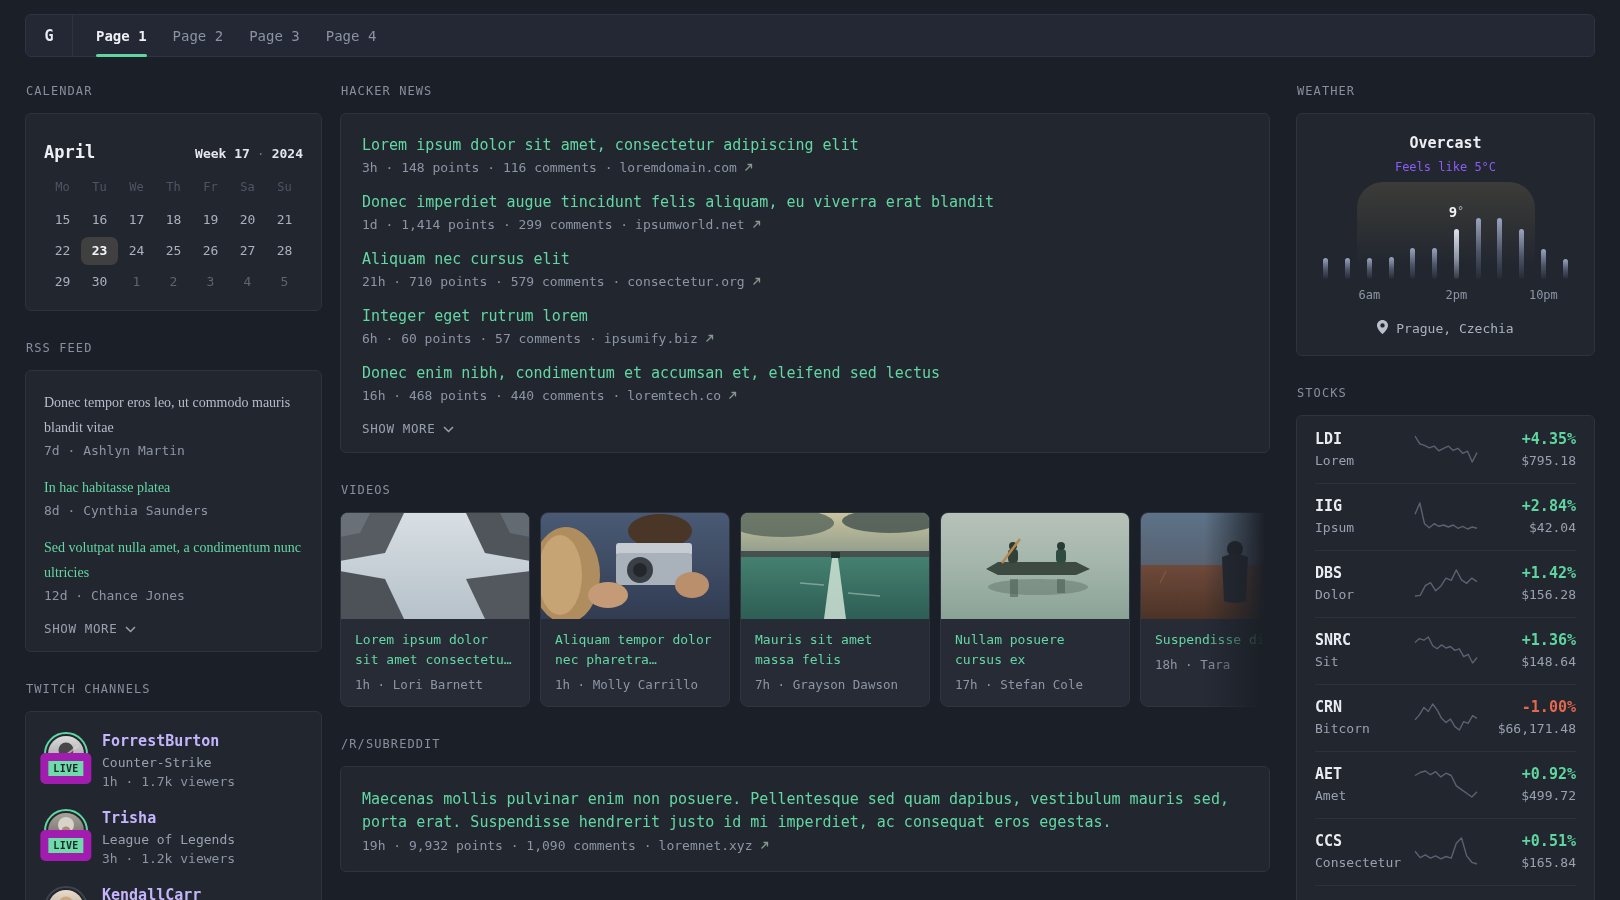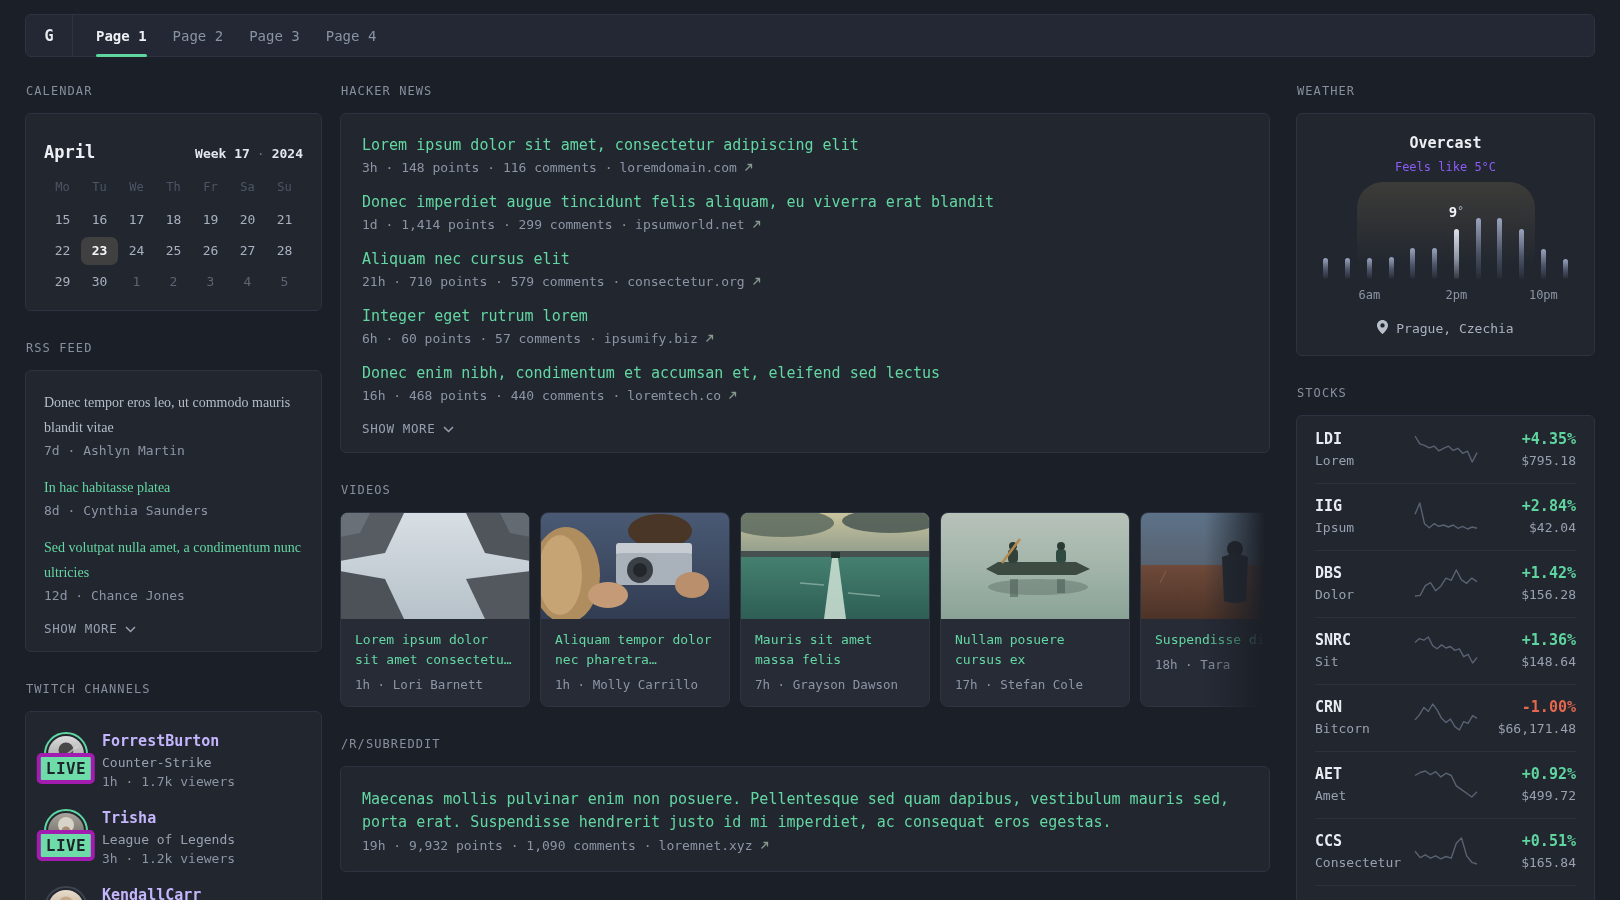--- a/index.html
+++ b/index.html
@@ -77,22 +77,22 @@
   .tw-card { padding:20px 18px 10px; }
   .tw-row { display:flex; margin-bottom:20px; cursor:pointer; }
   .tw-avatar-wrap { position:relative; width:44px; height:44px; margin-right:14px; flex:none; }
   .tw-ring {
     width:44px; height:44px; border-radius:50%; border:2px solid #5fd6a0; padding:2px;
   }
   .tw-ring.offline { border-color:#3d4450; }
   .tw-ring svg { display:block; width:36px; height:36px; border-radius:50%; }
   .tw-live {
     position:absolute; left:50%; transform:translateX(-50%); bottom:-8px;
-    background:#6edca8; color:#1d222b; font-size:16px; font-weight:bold;
-    padding:2px 5px; border-radius:5px; border:4px solid #a21caf; letter-spacing:0.03em;text-align:right;
+    background:#6edca8; color:#1d222b; font-size:10px; font-weight:bold;
+    padding:2px 5px; border-radius:5px; border:8px solid #a21caf; letter-spacing:0.03em;text-align:right;
   }
   .tw-name { font-size:15px; color:#c4b5fd; line-height:19px; font-weight:bold; }
   .tw-cat { font-size:13px; color:#99a1b0; margin-top:4px; }
   .tw-meta { font-size:13px; color:#8d95a5; margin-top:4px; }
 
   
   .hn-card { padding:21px 21px 16px; }
   .hn-item { margin-bottom:17px; }
   .hn-title { font-size:15px; color:#63d6a2; line-height:21px; cursor:pointer; }
   .hn-meta { display:flex; align-items:center; gap:7px; font-size:13px; color:#8d95a5; margin-top:4px; }

